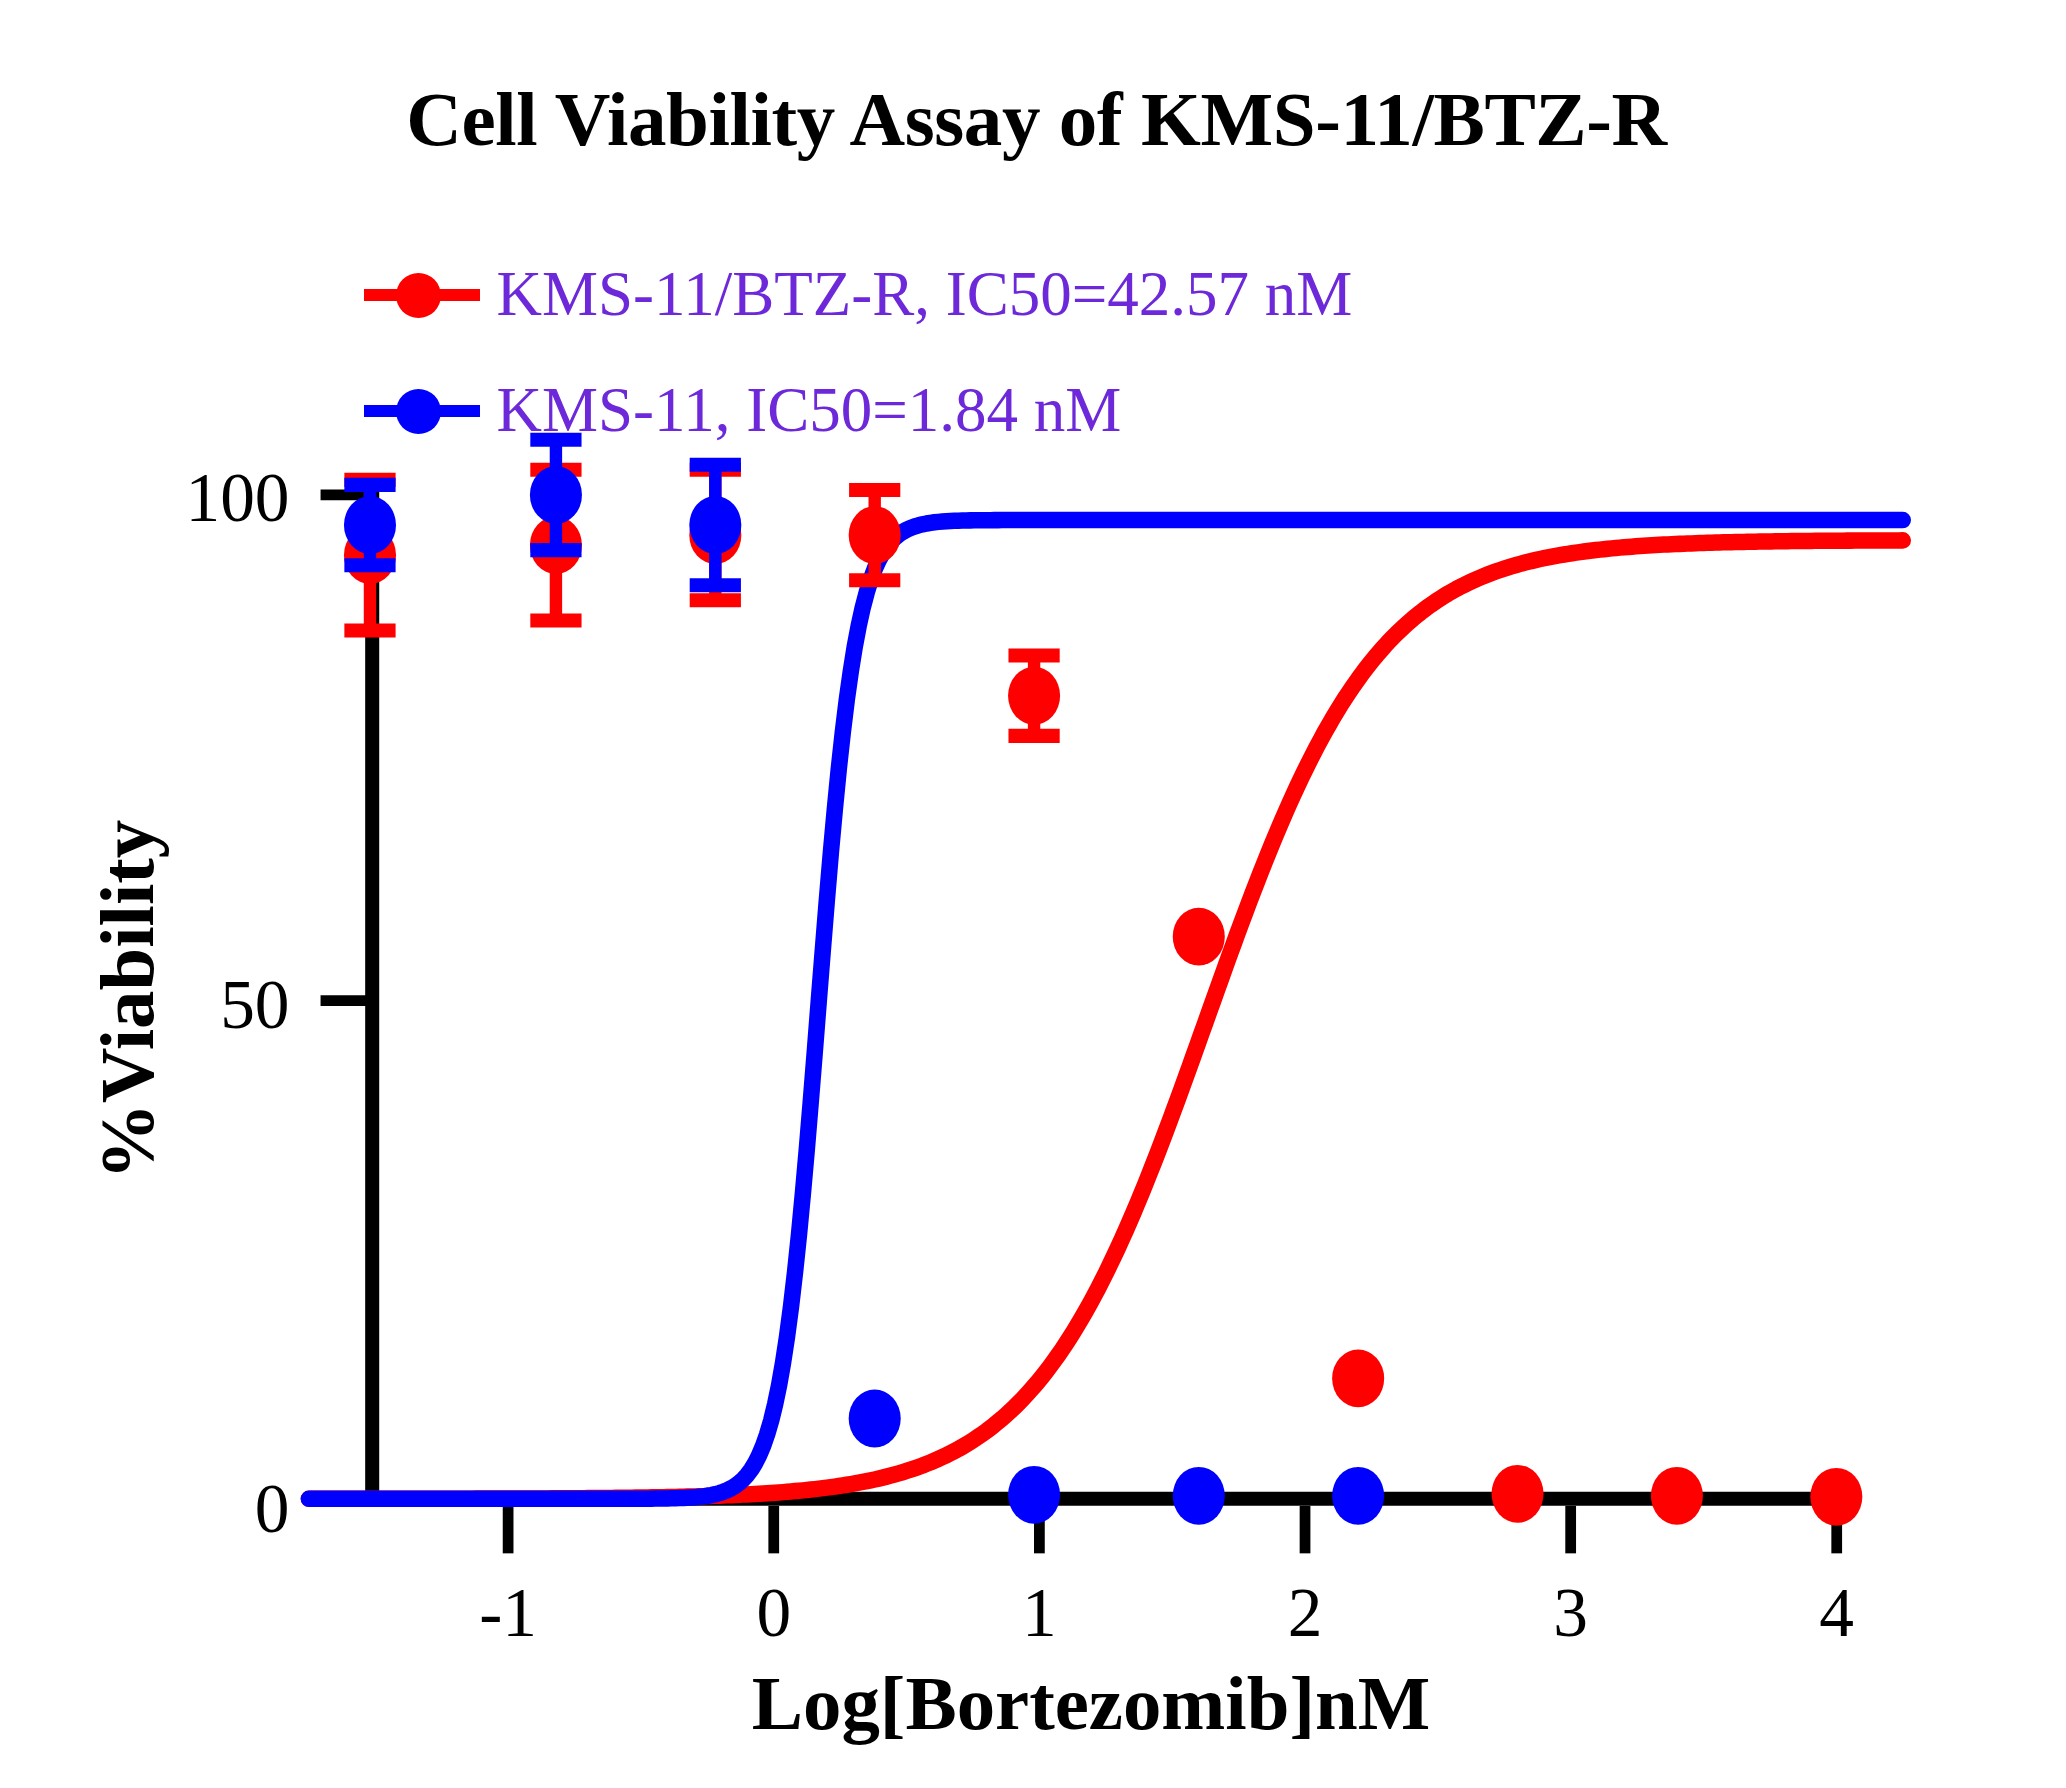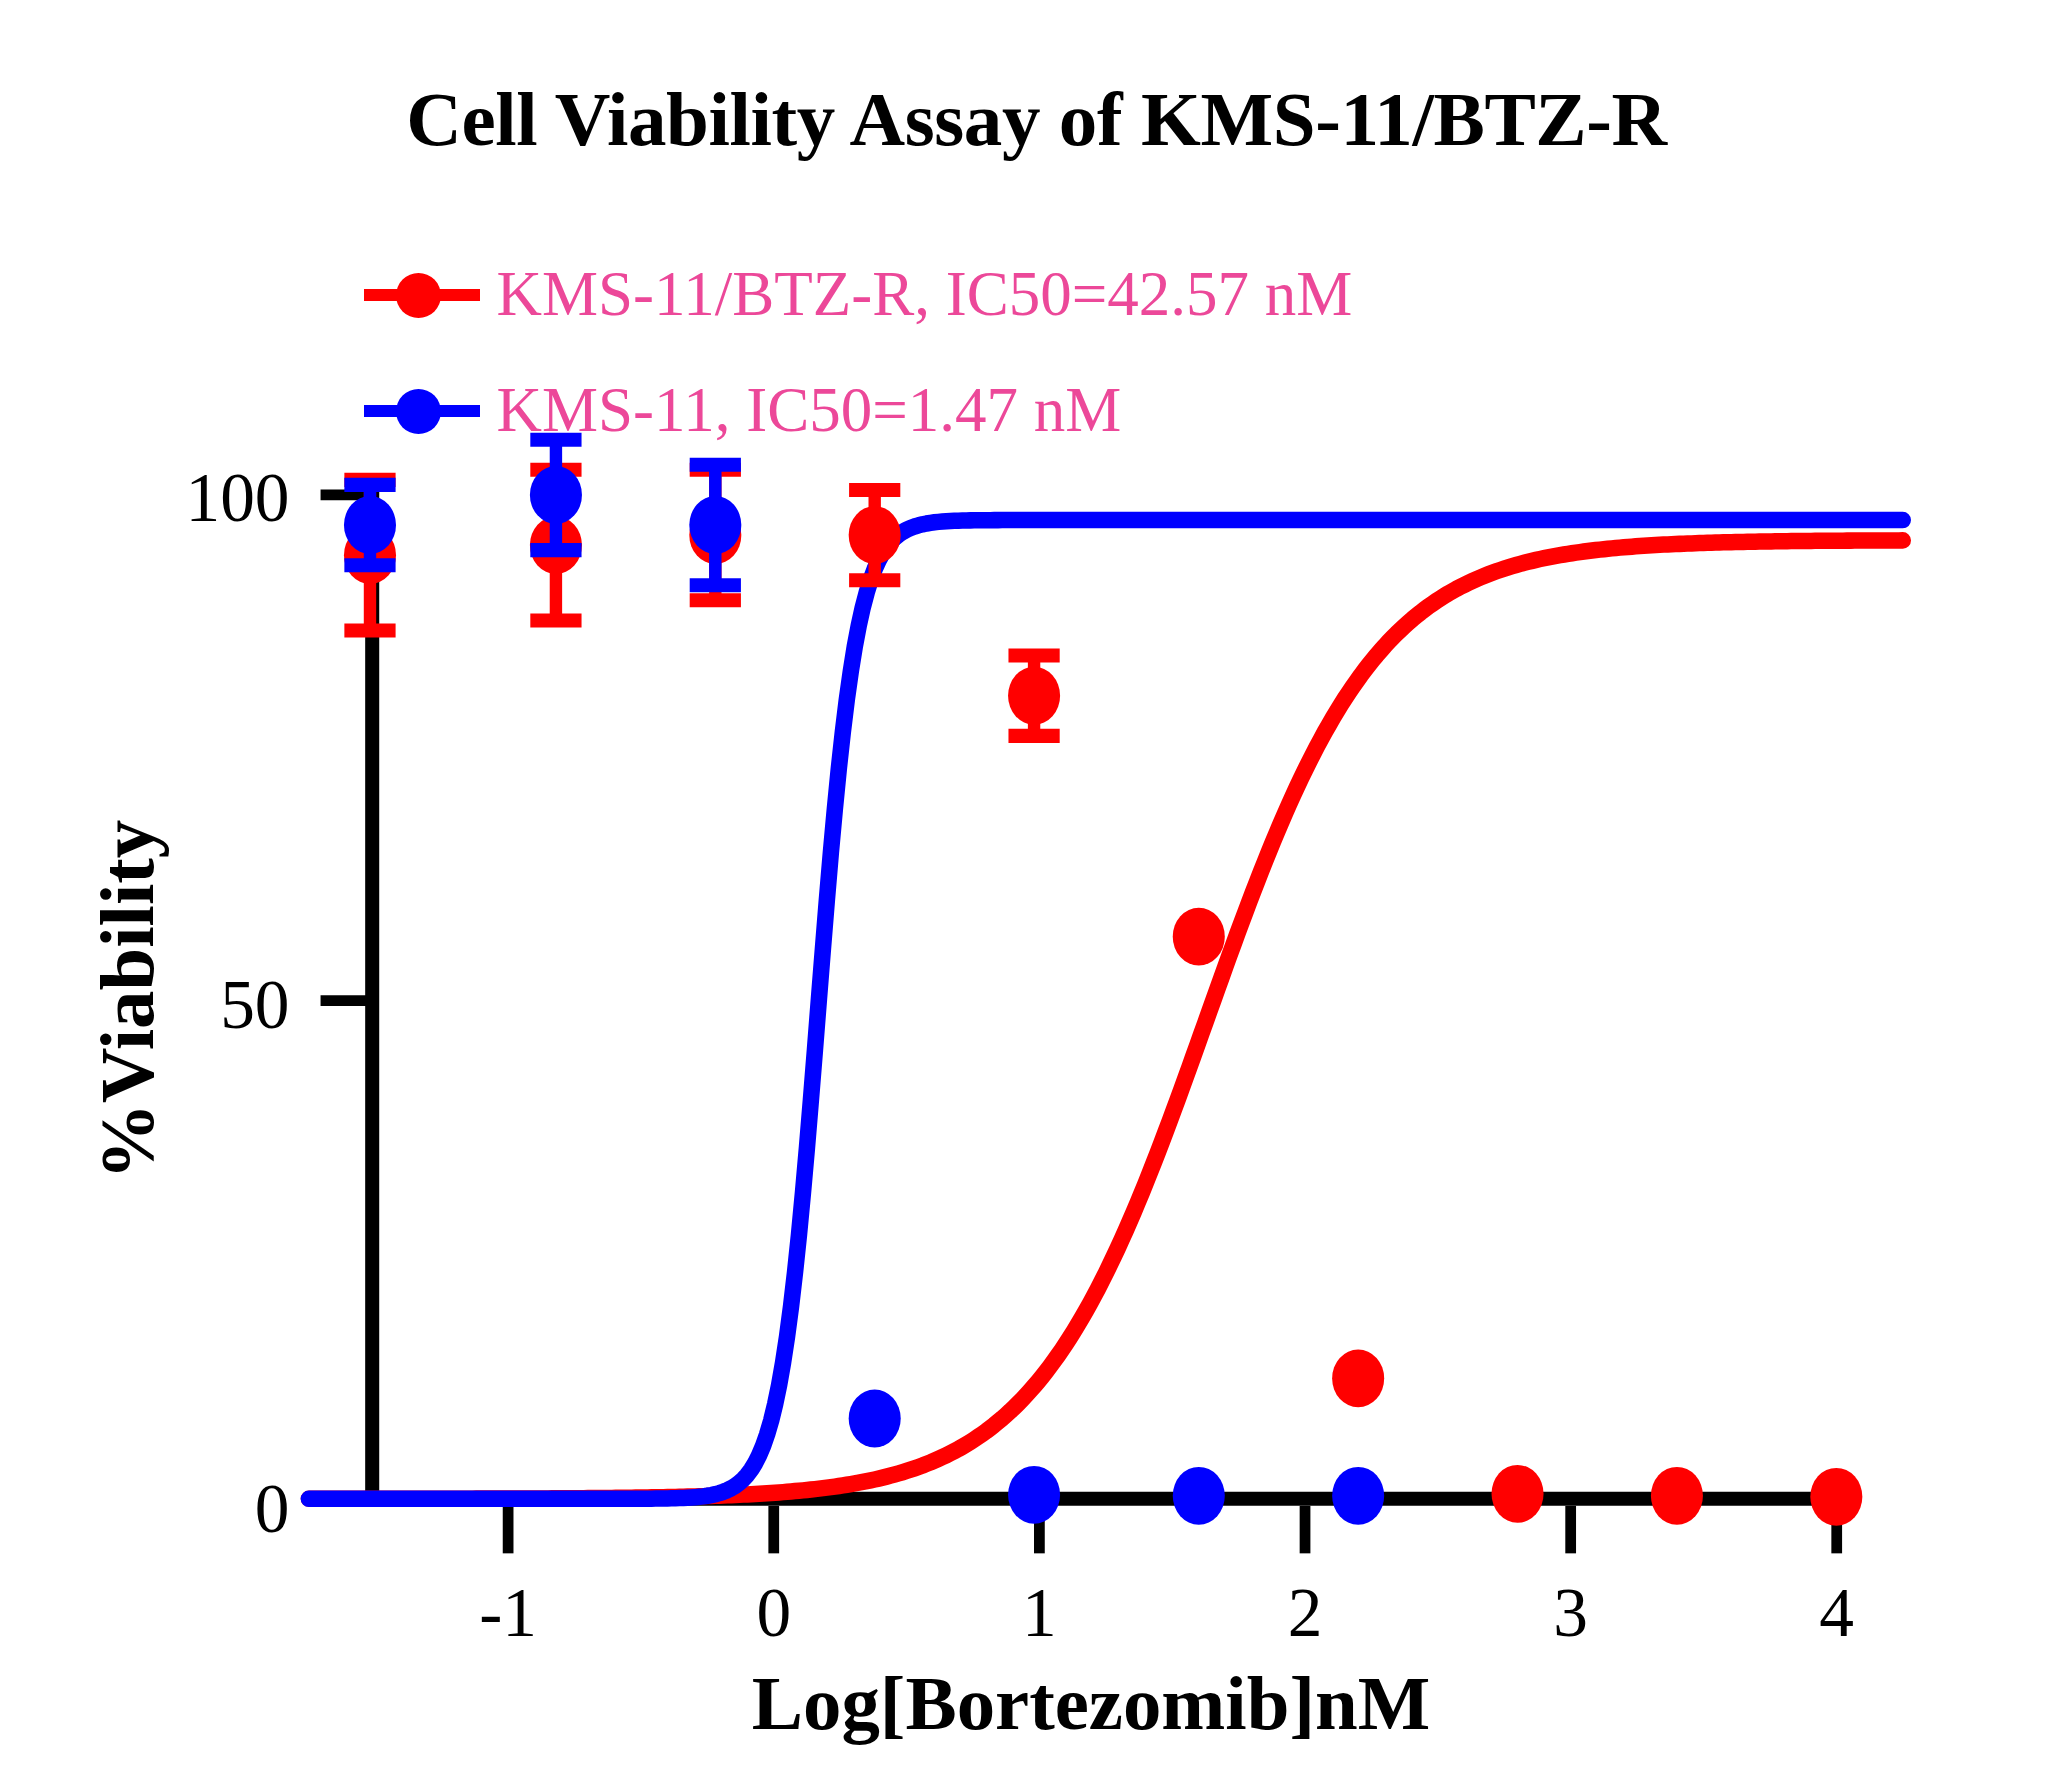--- a/index.html
+++ b/index.html
@@ -59,21 +59,21 @@
   .legend-dot {
     position: absolute;
     left: 32px;
     top: 11.6px;
     width: 45px;
     height: 45px;
     border-radius: 50%;
   }
   .legend-label {
     font-size: 63px;
-    color: #ec4899;
+    color: #6d28d9;
     white-space: nowrap;
     padding-left: 16.5px;
     line-height: 1.0;
     text-align: center;
   }
   .plot-svg {
     position: absolute;
     left: 0;
     top: 0;
   }
@@ -102,21 +102,21 @@
         <div class="legend-line" style="background:#FF0000"></div>
         <div class="legend-dot" style="background:#FF0000"></div>
       </div>
       <div class="legend-label">KMS-11/BTZ-R, IC50=42.57 nM</div>
     </div>
     <div class="legend-row">
       <div class="legend-key">
         <div class="legend-line" style="background:#0000FF"></div>
         <div class="legend-dot" style="background:#0000FF"></div>
       </div>
-      <div class="legend-label">KMS-11, IC50=1.47 nM</div>
+      <div class="legend-label">KMS-11, IC50=1.84 nM</div>
     </div>
   </div>
 
   <svg class="plot-svg" width="2073" height="1788" viewBox="0 0 5016 4328">
 
     <text class="axis-title" x="370" y="2420" text-anchor="middle" transform="rotate(-90 370 2420)">%Viability</text>
 
     <text class="tick-label" x="700" y="1262" text-anchor="end">100</text>
     <text class="tick-label" x="700" y="2488" text-anchor="end">50</text>
     <text class="tick-label" x="700" y="3708" text-anchor="end">0</text>

